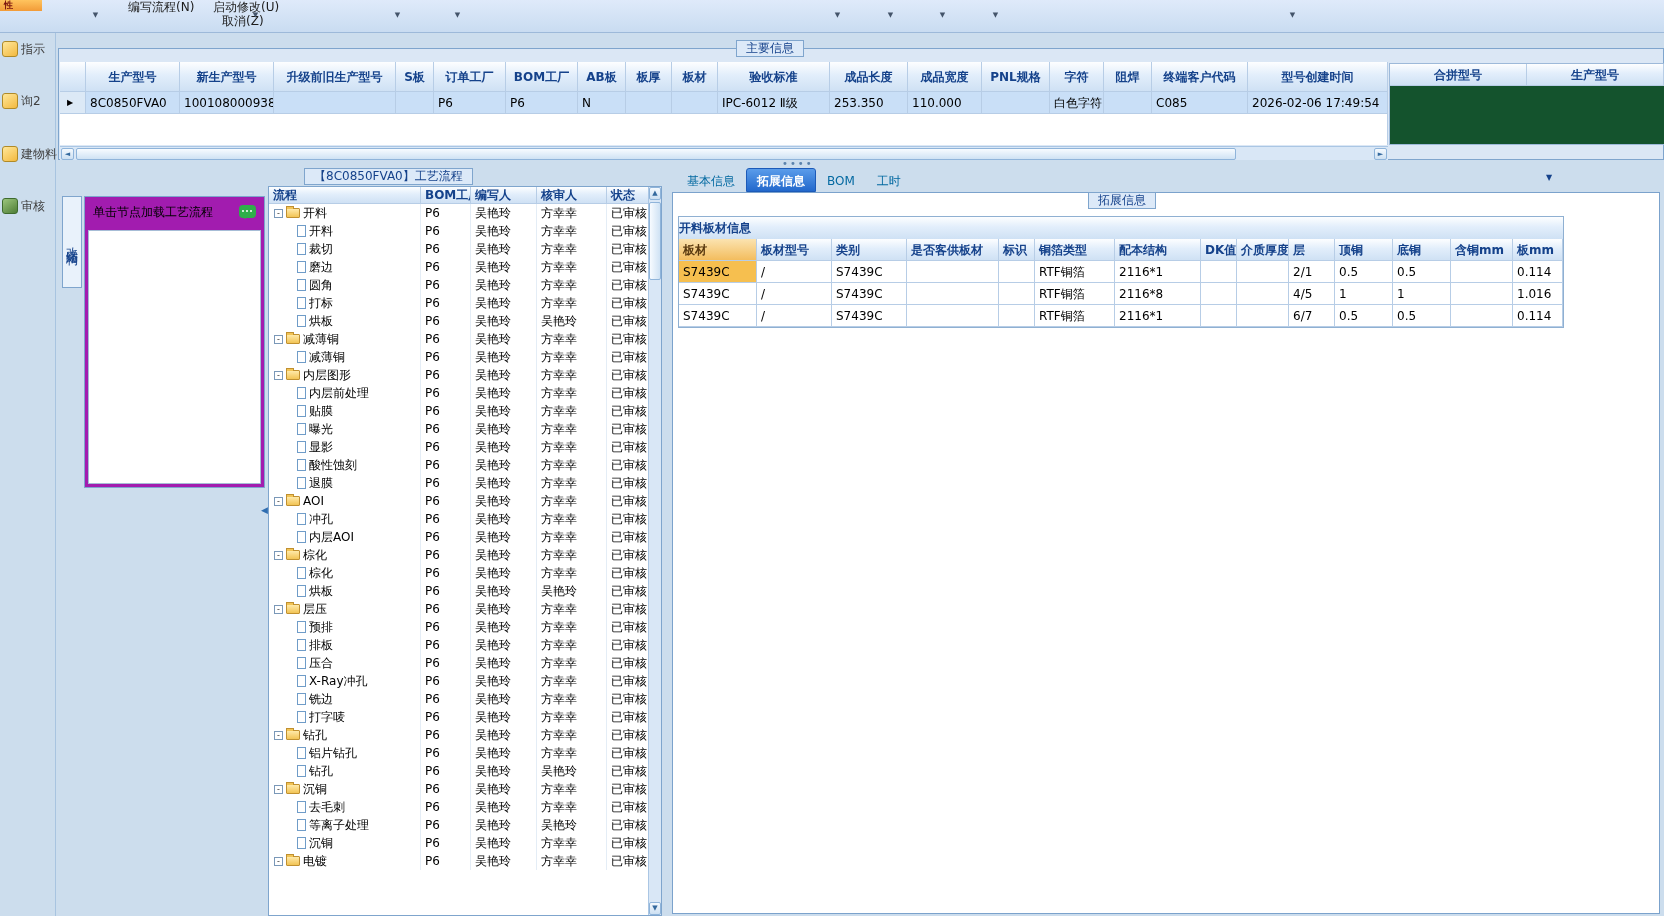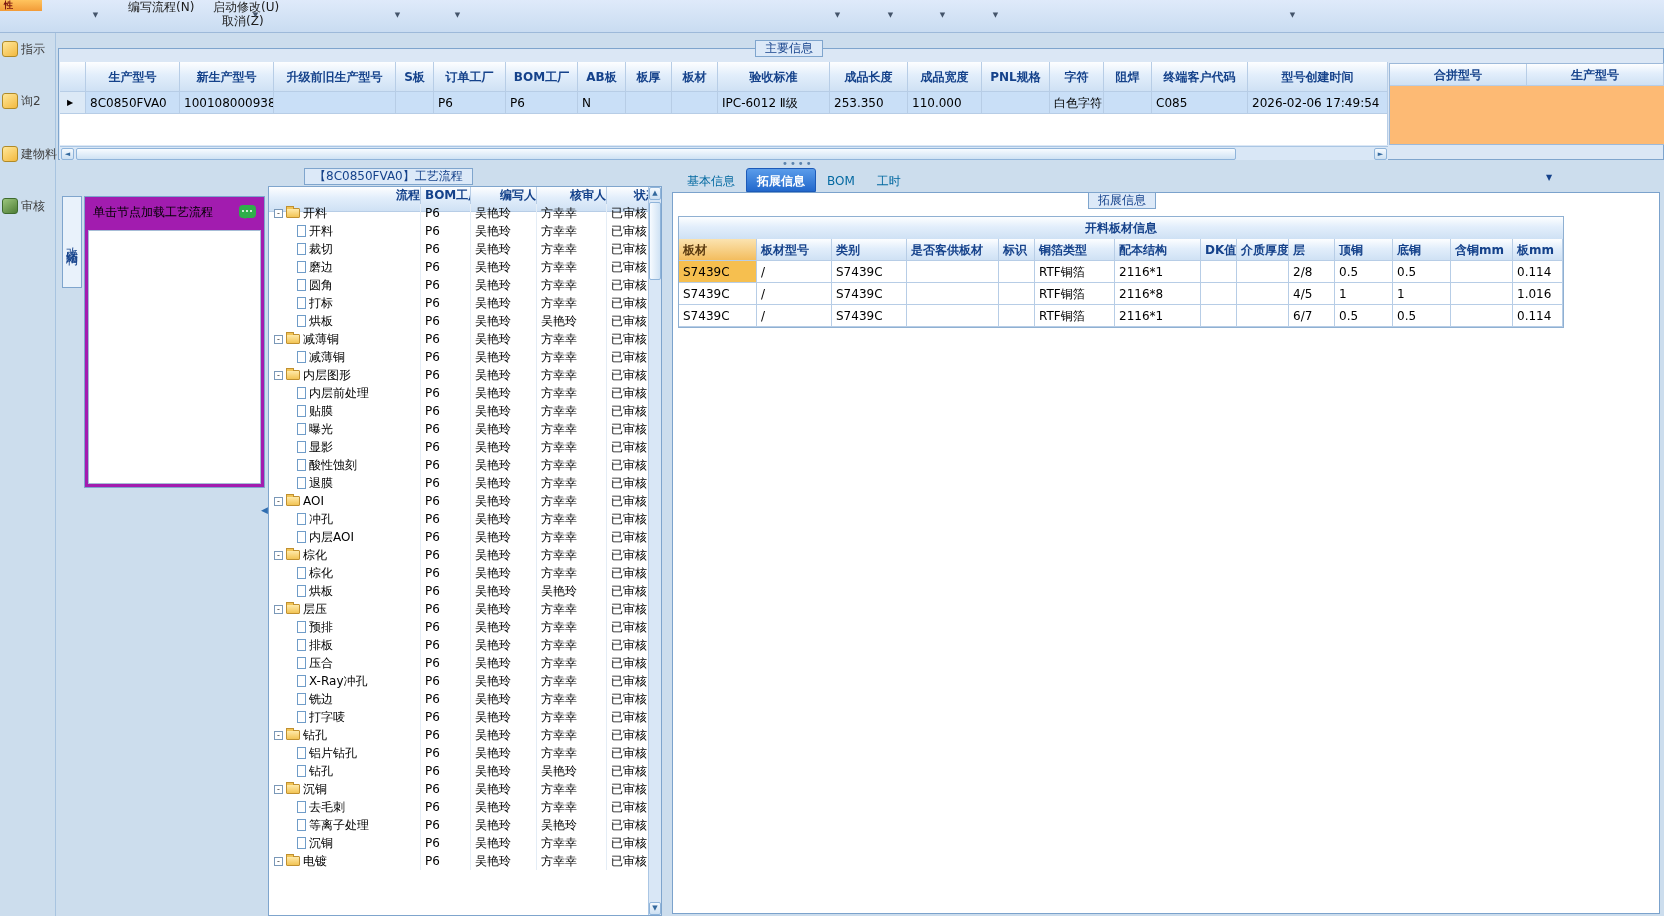--- a/index.html
+++ b/index.html
@@ -34,21 +34,21 @@
   .mi-row{position:absolute;left:1px;top:43px;height:22px;display:flex}
   .mi-row .cell{height:22px;line-height:22px;background:#c9dff7}
   .mi-body{position:absolute;left:1px;top:65px;width:1328px;height:31px;background:#fff;border-right:1px solid #b7cde6}
   .mcg{width:26px}
   .mc1{width:94px}.mc2{width:94px}.mc3{width:122px}.mc4{width:38px}.mc5{width:72px}.mc6{width:72px}
   .mc7{width:48px}.mc8{width:46px}.mc9{width:46px}.mc10{width:112px}.mc11{width:78px}.mc12{width:74px}
   .mc13{width:68px}.mc14{width:54px}.mc15{width:48px}.mc16{width:96px}.mc17{width:140px}
   .gut-data{background:#dce9f6 !important;position:relative}
   .gut-data::after{content:"▶";position:absolute;left:7px;top:0;font-size:8px;color:#000}
   
-  .side-grid{position:absolute;left:1330px;top:14px;width:275px;height:82px;background:#fdba74;border:1px solid #9db9d9;border-right:none}
+  .side-grid{position:absolute;left:1330px;top:14px;width:275px;height:82px;background:#14532d;border:1px solid #9db9d9;border-right:none}
   .side-grid .cell{height:22px;line-height:22px;text-align:center;float:left;padding-left:0}
   .sc{width:137px}
 
   
   .hscroll{position:absolute;left:1px;top:97px;width:1328px;height:14px;background:#d9e7f6;border-top:1px solid #aac6e4}
   .hs-btn{position:absolute;top:1px;width:13px;height:12px;background:linear-gradient(#f4f9fe,#cde0f2);
           border:1px solid #8fb4da;color:#34699e;font-size:7px;line-height:10px;text-align:center;border-radius:2px}
   .hs-thumb{position:absolute;left:16px;top:1px;width:1160px;height:12px;background:linear-gradient(#f7fbff,#cfe2f4);
             border:1px solid #8fb4da;border-radius:2px}
 
@@ -59,21 +59,21 @@
   .hint-top{position:relative;height:31px;line-height:31px;padding-left:8px;color:#000;white-space:nowrap}
   .bubble{position:absolute;right:8px;top:8px;width:17px;height:13px;background:#2fae4a;border-radius:4px}
   .bubble::before{content:"";position:absolute;left:3px;top:5px;width:2px;height:2px;border-radius:50%;background:#fff;
                   box-shadow:4px 0 0 #fff,8px 0 0 #fff}
   .bubble::after{content:"";position:absolute;left:3px;bottom:-4px;border:3px solid transparent;border-top-color:#2fae4a}
   .hint-list{position:absolute;left:3px;top:33px;right:3px;bottom:3px;background:#fff;border:1px solid #a7bdd6}
   .collapse-arrow{position:absolute;left:261px;top:505px;color:#2f6db0;font-size:9px}
 
   .tree-box{position:absolute;left:268px;top:186px;width:394px;height:730px;background:#fff;border:1px solid #7fa5cd;overflow:hidden}
   .tree-head{display:flex;height:17px}
-  .tree-head .cell{height:25px;line-height:16px;padding-left:4px;text-align:right}
+  .tree-head .cell{height:17px;line-height:16px;padding-left:4px;text-align:left}
   .tn{width:152px}.tb{width:50px}.tw{width:66px}.tc{width:70px}.ts{width:52px}
   .trow{display:flex;height:18px;line-height:18px}
   .trow>span{border-right:1px solid #e4edf6;overflow:hidden;white-space:nowrap;padding-left:4px}
   .trow .tn{display:flex;align-items:center;gap:3px}
   .trow.leaf .tn{padding-left:28px}
   .trow.folder .tn{padding-left:5px}
   .exp{width:9px;height:9px;border:1px solid #7a98b8;background:#fff;font-size:8px;line-height:7px;text-align:center;color:#333;flex:0 0 auto}
   .exp::after{content:"-"}
   .ficon{width:14px;height:10px;background:linear-gradient(#ffe9a8,#f2c455);border:1px solid #c09030;border-radius:1px;position:relative;flex:0 0 auto}
   .ficon::before{content:"";position:absolute;left:-1px;top:-3px;width:6px;height:2px;background:#f2c455;border:1px solid #c09030;border-bottom:none}
@@ -87,21 +87,21 @@
   
   .split-h{position:absolute;left:668px;top:160px;width:996px;height:7px}
   .split-dots{position:absolute;left:114px;top:0;color:#5a82ac;font-size:10px;letter-spacing:2px;line-height:7px}
   .tabbar{position:absolute;left:676px;top:168px;height:24px;display:flex}
   .tab{height:24px;line-height:24px;padding:0 10px;color:#0369a1;cursor:default;border:1px solid transparent;white-space:nowrap}
   .tab.active{background:linear-gradient(#5a9cea,#2268cc);border:1px solid #1c5ab8;border-radius:3px 3px 0 0;color:#fff;font-weight:bold}
   .tab-dd{position:absolute;left:1546px;top:173px;color:#15428b;font-size:8px}
   .content-box{position:absolute;left:672px;top:192px;width:988px;height:722px;background:#fff;border:1px solid #7ba2cc}
 
   .dt-table{position:absolute;left:678px;top:216px;width:886px;border:1px solid #8fb0d2;background:#fff}
-  .dt-title{height:22px;line-height:22px;text-align:center}
+  .dt-title{height:22px;line-height:22px;text-align:left}
   .dt-head,.dt-row{display:flex;height:22px}
   .dt-head .cell{line-height:22px;text-align:left}
   .dt-row .cell{line-height:22px;background:#fff}
   .dc1{width:78px}.dc2{width:75px}.dc3{width:75px}.dc4{width:92px}.dc5{width:36px}.dc6{width:80px}.dc7{width:86px}
   .dc8{width:36px}.dc9{width:52px}.dc10{width:46px}.dc11{width:58px}.dc12{width:58px}.dc13{width:62px}.dc14{width:50px}
   .dt-head .dc1{background:linear-gradient(#fbe3b0,#f3bd5e);color:#5a3a10}
   .dt-row:nth-child(3) .dc1{background:#f6bf4f}
 </style>
 </head>
 <body>
@@ -134,21 +134,21 @@
   <div class="sb-item" style="top:110px">
     <span class="sb-ico"></span>
     <span class="sb-label">建物料</span>
   </div>
   <div class="sb-item" style="top:162px">
     <span class="sb-ico green"></span>
     <span class="sb-label">审核</span>
   </div>
 </div>
 
-<div class="seclabel" style="left:755px;top:40px">主要信息</div>
+<div class="seclabel" style="left:736px;top:40px">主要信息</div>
 <div class="top-panel">
 
   <div class="mi-header gridhead">
     <span class="cell mcg gridhead"></span>
     <span class="cell mc1 gridhead">生产型号</span>
     <span class="cell mc2 gridhead">新生产型号</span>
     <span class="cell mc3 gridhead">升级前旧生产型号</span>
     <span class="cell mc4 gridhead">S板</span>
     <span class="cell mc5 gridhead">订单工厂</span>
     <span class="cell mc6 gridhead">BOM工厂</span>
@@ -687,21 +687,21 @@
   <div class="dt-row">
     <span class="cell dc1">S7439C</span>
     <span class="cell dc2">/</span>
     <span class="cell dc3">S7439C</span>
     <span class="cell dc4"></span>
     <span class="cell dc5"></span>
     <span class="cell dc6">RTF铜箔</span>
     <span class="cell dc7">2116*1</span>
     <span class="cell dc8"></span>
     <span class="cell dc9"></span>
-    <span class="cell dc10">2/8</span>
+    <span class="cell dc10">2/1</span>
     <span class="cell dc11">0.5</span>
     <span class="cell dc12">0.5</span>
     <span class="cell dc13"></span>
     <span class="cell dc14">0.114</span>
   </div>
 
   <div class="dt-row">
     <span class="cell dc1">S7439C</span>
     <span class="cell dc2">/</span>
     <span class="cell dc3">S7439C</span>

